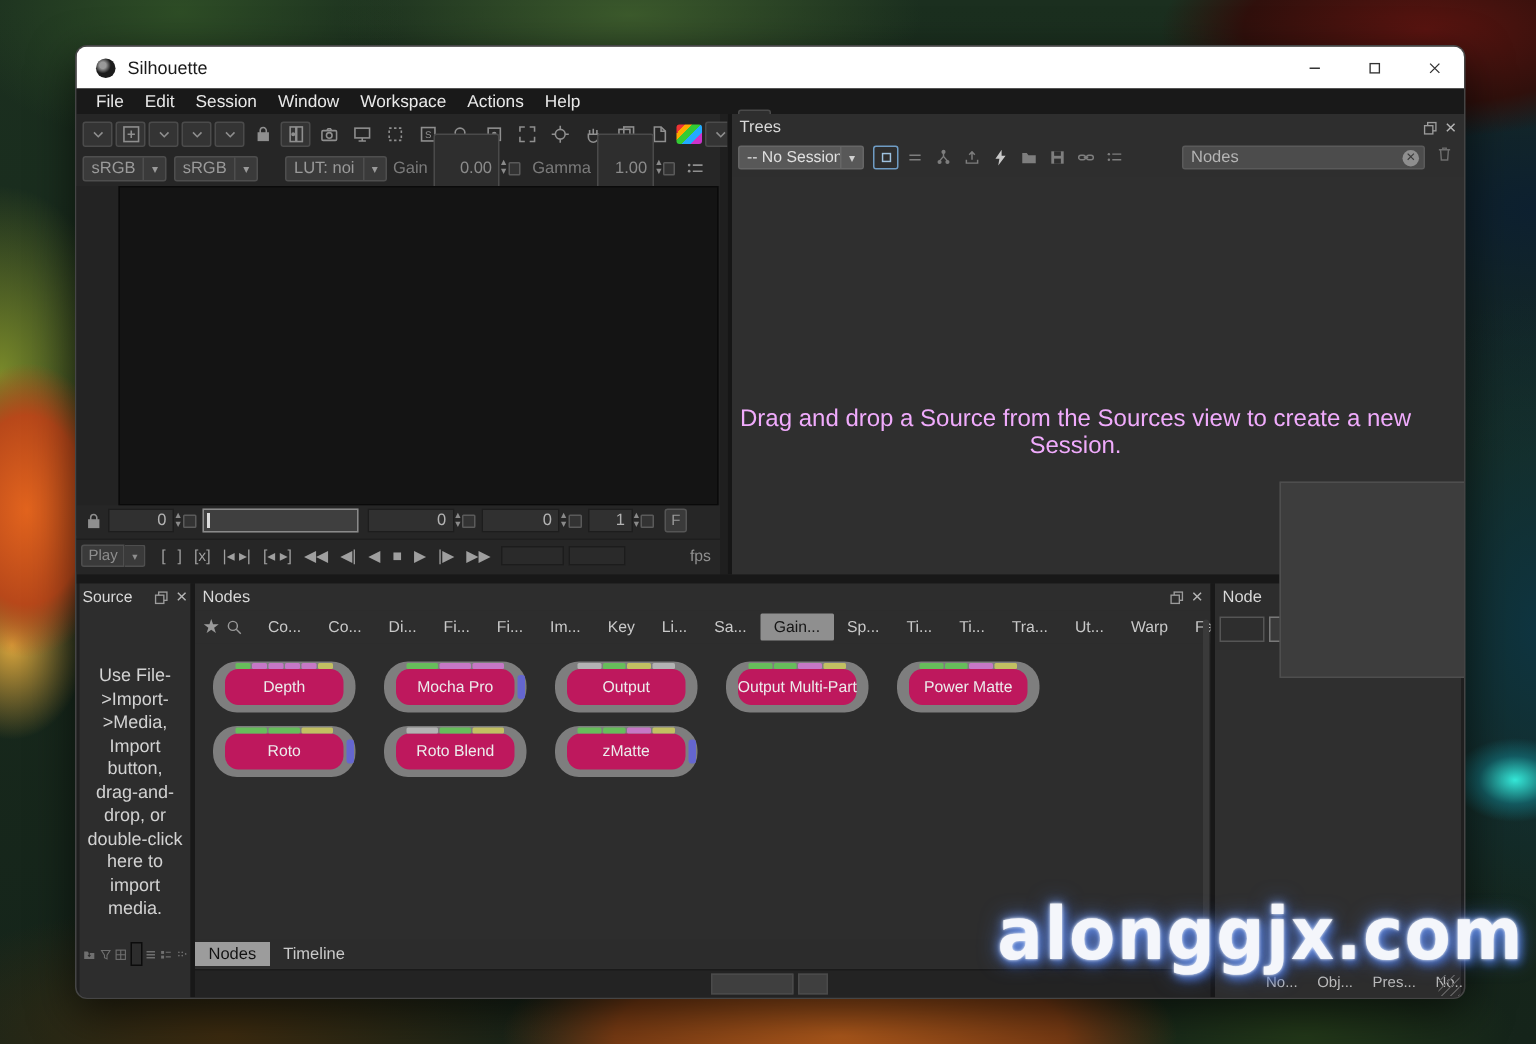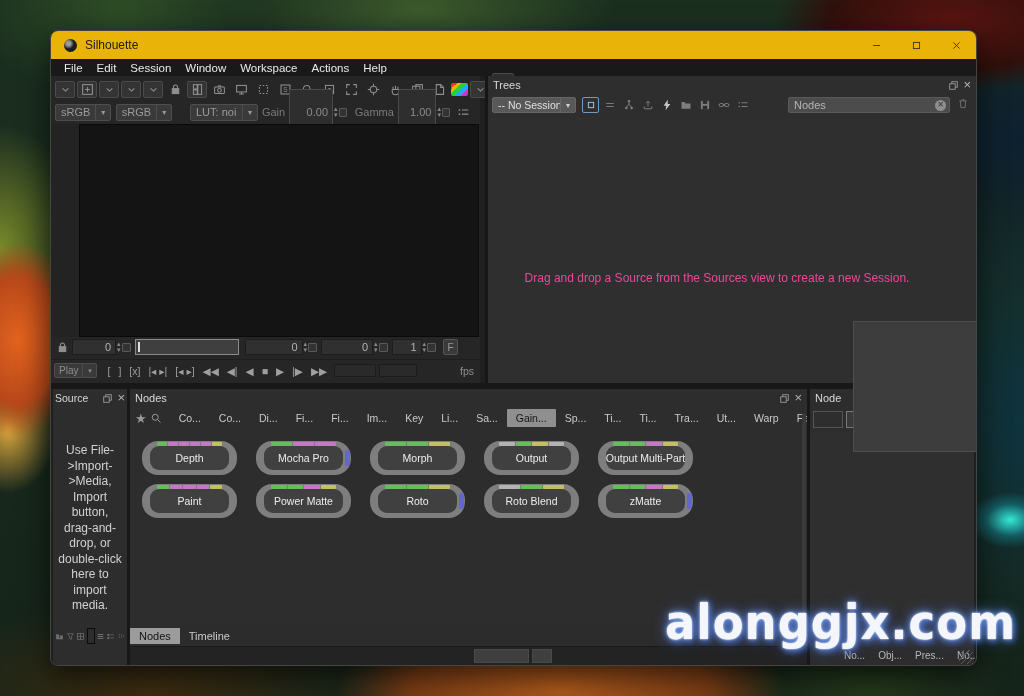--- a/index.html
+++ b/index.html
@@ -24,21 +24,21 @@
       linear-gradient(180deg,#1b2f1f 0%,#15241a 100%);
   }
 
   .window{
     position:absolute; left:50px; top:30px; width:927px; height:636px;
     border-radius:8px; overflow:hidden; background:#1f1f1f;
     border:1px solid #454545; box-shadow:0 10px 30px rgba(0,0,0,.6);
   }
 
   
-  .titlebar{ position:absolute; left:0; top:0; right:0; height:28px; background:#eab308;
+  .titlebar{ position:absolute; left:0; top:0; right:0; height:28px; background:#ffffff;
     display:flex; align-items:center; padding-left:13px; }
   .app-logo{ width:13px; height:13px; border-radius:50%;
     background:radial-gradient(circle at 35% 35%, #9a9a9a 0 18%, #1c1c1c 45%); margin-right:8px; }
   .app-title{ font-size:12px; color:#1b1b1b; }
   .win-controls{ margin-left:auto; display:flex; height:100%; }
   .win-btn{ width:40px; height:100%; display:flex; align-items:center; justify-content:center; color:#333; }
   .win-btn svg{ width:11px; height:11px; }
 
   
   .menubar{ position:absolute; left:0; top:28px; right:0; height:17px; background:#191919;
@@ -105,21 +105,21 @@
   .search-wrap{ margin-left:auto; display:flex; align-items:center; }
   .search-box{ width:162px; height:16px; background:#4c4c4c; border:1px solid #5a5a5a; border-radius:2px;
     display:flex; align-items:center; padding:0 3px 0 5px; }
   .search-text{ font-size:11px; color:#b5b5b5; flex:1; }
   .clear-btn{ width:11px; height:11px; border-radius:50%; background:#8e8e8e; color:#3a3a3a; font-size:8px;
     display:flex; align-items:center; justify-content:center; line-height:1; }
   .trash{ margin:0 3px 0 7px; color:#6e6e6e; }
   .trash svg{ width:12px; height:13px; }
 
   .trees-body{ position:absolute; left:0; top:42px; right:0; bottom:0; background:#2f2f2f; }
-  .drop-msg{ position:absolute; top:153px; left:0; right:30px; text-align:center; font-size:12px; color:#ec4899; z-index:2; }
+  .drop-msg{ position:absolute; top:153px; left:0; right:30px; text-align:center; font-size:16px; color:#f0abfc; z-index:2; }
   .sub-box{ position:absolute; left:365px; top:203px; width:126px; height:131px; background:#3d3d3d; border:1px solid #4e4e4e; z-index:1; }
 
   
   .h-split{ position:absolute; left:0; right:0; top:352px; height:6px; background:#181818; }
   .v-split{ position:absolute; top:0; bottom:0; width:3px; background:#181818; }
 
   
   .bottom{ position:absolute; left:2px; right:2px; top:358px; height:276px; }
 
   .sources{ position:absolute; left:0; top:0; bottom:0; width:74px; background:#2d2d2d; }
@@ -134,21 +134,21 @@
 
   .nodes-panel{ position:absolute; left:77px; top:0; bottom:0; width:677px; background:#2d2d2d; }
   .ntab-row{ height:22px; display:flex; align-items:center; padding-left:5px; background:#2d2d2d; }
   .star{ color:#9a9a9a; font-size:13px; margin-right:3px; }
   .mag{ color:#9a9a9a; margin-right:8px; display:flex; }
   .mag svg{ width:12px; height:12px; }
   .ntab{ font-size:10.5px; color:#c9c9c9; padding:3px 9px; white-space:nowrap; }
   .ntab.sel{ background:#8f8f8f; color:#161616; border-radius:1px; }
   .tiles{ display:flex; flex-wrap:wrap; gap:9px 19px; padding:12px 0 0 12px; width:590px; }
   .tile{ position:relative; width:95px; height:34px; background:#7e7e7e; border-radius:16px; padding:5px 8px; }
-  .tile-inner{ width:100%; height:100%; background:#404040; border-radius:9px; display:flex; align-items:center; justify-content:center; }
+  .tile-inner{ width:100%; height:100%; background:#be185d; border-radius:9px; display:flex; align-items:center; justify-content:center; }
   .tile-label{ font-size:10.5px; color:#ececec; white-space:nowrap; }
   .chips{ position:absolute; left:15px; right:15px; height:4px; display:flex; gap:1px; }
   .chips.top{ top:1px; }
   .chip{ flex:1; border-radius:1px; }
   .rchip{ position:absolute; right:1px; top:9px; width:5px; height:16px; border-radius:2px; }
   .nodes-scrollbar{ position:absolute; right:1px; top:24px; bottom:42px; width:4px; background:#3a3a3a; border-radius:2px; }
   .nodes-footer{ position:absolute; left:0; right:0; bottom:20px; height:19px; background:#2c2c2c; display:flex; align-items:center; }
   .btab{ font-size:11px; padding:2px 9px; color:#cacaca; }
   .btab.sel{ background:#9c9c9c; color:#121212; }
   .nodes-scrollstrip{ position:absolute; left:0; right:0; bottom:0; height:19px; background:#232323; border-top:1px solid #1a1a1a; }
@@ -665,31 +665,20 @@
                 <span class="chip" style="background: rgb(198, 120, 198);"></span>
                 <span class="chip" style="background: rgb(198, 120, 198);"></span>
               </div>
               <div class="tile-inner">
                 <span class="tile-label">Mocha Pro</span>
               </div>
 
               <div class="rchip" style="background: rgb(100, 102, 207);"></div>
             </div>
 
-            <div class="tile">
-              <div class="chips top">
-                <span class="chip" style="background: rgb(103, 189, 91);"></span>
-                <span class="chip" style="background: rgb(103, 189, 91);"></span>
-                <span class="chip" style="background: rgb(194, 192, 98);"></span>
-              </div>
-              <div class="tile-inner">
-                <span class="tile-label">Morph</span>
-              </div>
-
-            </div>
 
             <div class="tile">
               <div class="chips top">
                 <span class="chip" style="background: rgb(179, 179, 179);"></span>
                 <span class="chip" style="background: rgb(103, 189, 91);"></span>
                 <span class="chip" style="background: rgb(194, 192, 98);"></span>
                 <span class="chip" style="background: rgb(179, 179, 179);"></span>
               </div>
               <div class="tile-inner">
                 <span class="tile-label">Output</span>
@@ -703,33 +692,20 @@
                 <span class="chip" style="background: rgb(103, 189, 91);"></span>
                 <span class="chip" style="background: rgb(198, 120, 198);"></span>
                 <span class="chip" style="background: rgb(194, 192, 98);"></span>
               </div>
               <div class="tile-inner">
                 <span class="tile-label">Output Multi-Part</span>
               </div>
 
             </div>
 
-            <div class="tile">
-              <div class="chips top">
-                <span class="chip" style="background: rgb(103, 189, 91);"></span>
-                <span class="chip" style="background: rgb(198, 120, 198);"></span>
-                <span class="chip" style="background: rgb(198, 120, 198);"></span>
-                <span class="chip" style="background: rgb(198, 120, 198);"></span>
-                <span class="chip" style="background: rgb(194, 192, 98);"></span>
-              </div>
-              <div class="tile-inner">
-                <span class="tile-label">Paint</span>
-              </div>
-
-            </div>
 
             <div class="tile">
               <div class="chips top">
                 <span class="chip" style="background: rgb(103, 189, 91);"></span>
                 <span class="chip" style="background: rgb(103, 189, 91);"></span>
                 <span class="chip" style="background: rgb(198, 120, 198);"></span>
                 <span class="chip" style="background: rgb(194, 192, 98);"></span>
               </div>
               <div class="tile-inner">
                 <span class="tile-label">Power Matte</span>

